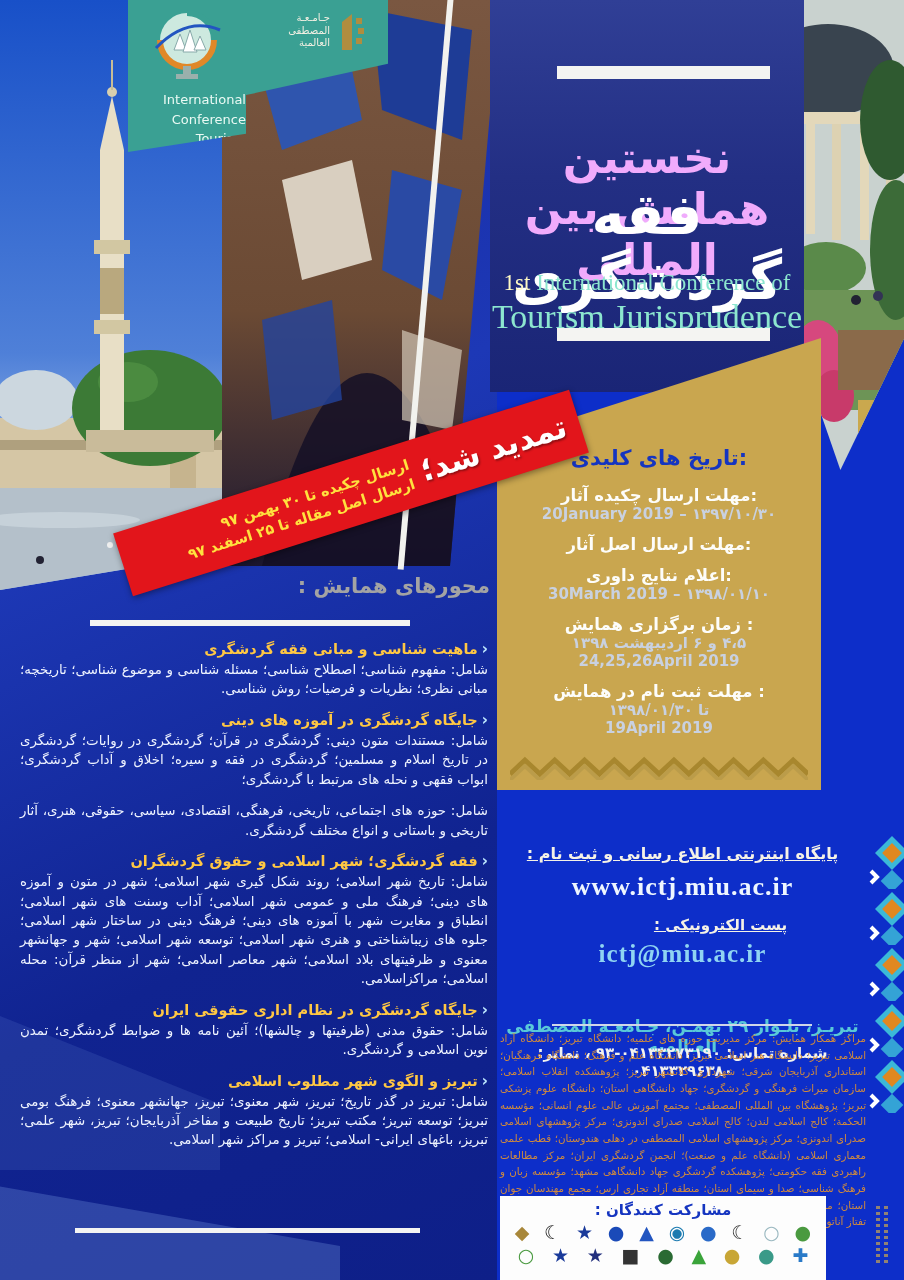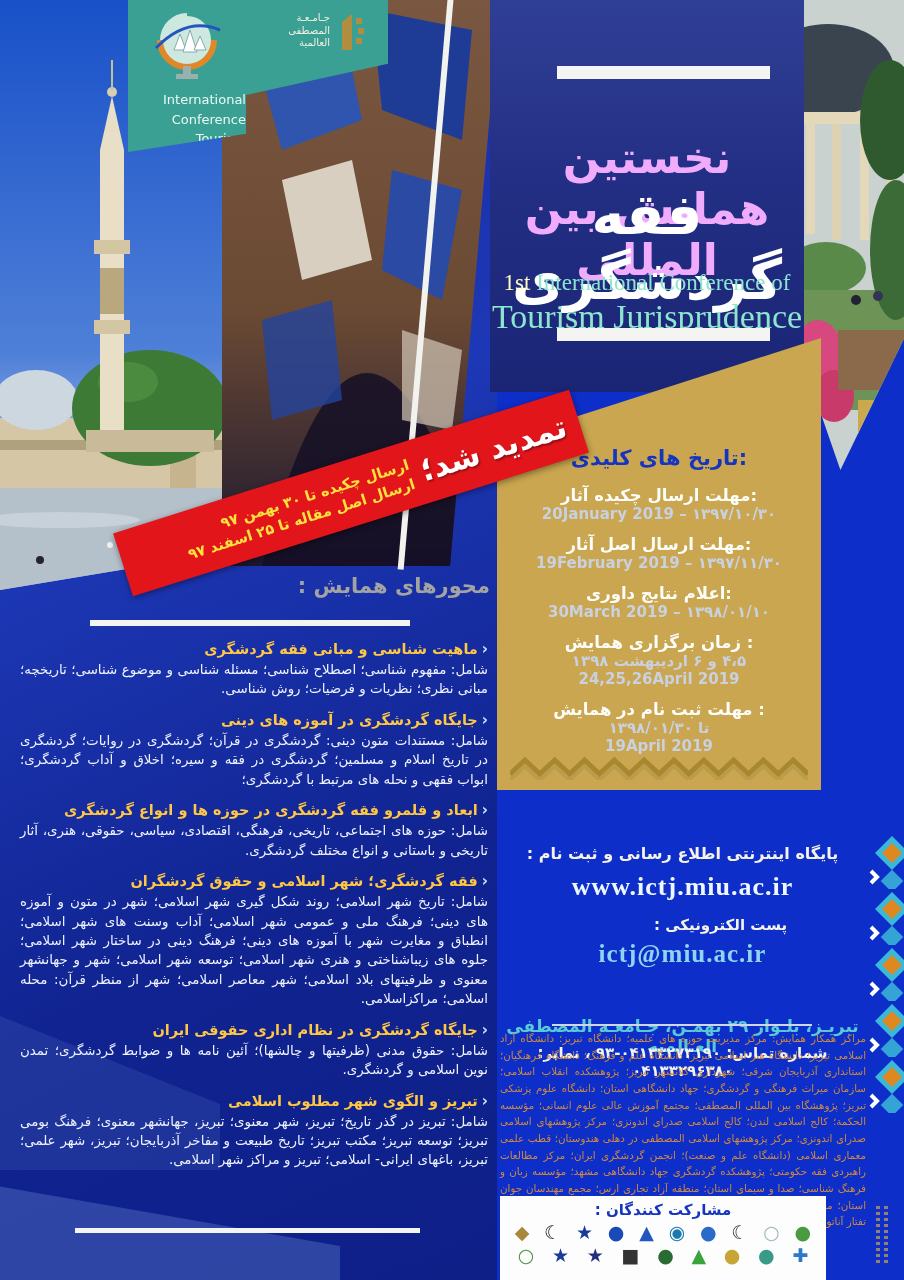--- a/index.html
+++ b/index.html
@@ -35,21 +35,21 @@
   .banner-head{color:#ffffff;font-size:31px;font-weight:bold;margin-right:14px;white-space:nowrap;
     text-shadow:1px 2px 2px rgba(0,0,0,.35);}
   
   .gold-box{left:497px;top:338px;width:324px;height:452px;background:#c9a64f;
     clip-path:polygon(0 23%,100% 0,100% 100%,0 100%);}
   .kd-head{color:#1535c0;font-size:21px;font-weight:bold;}
   .kd-label{color:#fdfdfa;font-size:16.5px;font-weight:bold;}
   .kd-value{color:#c9d1e0;font-size:15px;font-weight:bold;direction:rtl;}
   .kd-item{margin-bottom:12px;}
   
-  .c-label{color:#f5f2e6;font-size:16px;font-weight:bold;}
+  .c-label{color:#f5f2e6;font-size:16px;font-weight:bold;text-decoration:underline;}
   .website{color:#eef6ff;font-size:26px;font-weight:bold;font-family:"Liberation Serif",serif;letter-spacing:1px;}
   .email{color:#8fd4f2;font-size:25px;font-weight:bold;font-family:"Liberation Serif",serif;letter-spacing:1px;}
   .address{color:#59c9d8;font-size:17px;font-weight:bold;}
   .phone{color:#f2f2ee;font-size:15px;font-weight:bold;direction:rtl;}
   .note{color:#cf8a3e;font-size:10.3px;line-height:1.62;text-align:justify;direction:rtl;}
   
   .party-box{left:500px;top:1152px;width:326px;height:102px;background:#fdfdfd;}
   .party-head{color:#1535c0;font-size:15px;font-weight:bold;margin-top:5px;}
   .logo-row{display:flex;justify-content:space-evenly;align-items:center;margin-top:4px;}
   .logo-glyph{font-size:19px;line-height:1;}
@@ -192,21 +192,20 @@
 
   <div class="abs gold-box">
     <div class="ctr" style="padding-top:64px;">
       <div class="kd-head" style="margin-bottom:16px;">تاریخ های کلیدی:</div>
       <div class="kd-item">
         <div class="kd-label">مهلت ارسال چکیده آثار:</div>
         <div class="kd-value">۱۳۹۷/۱۰/۳۰ – 20January 2019</div>
       </div>
       <div class="kd-item">
         <div class="kd-label">مهلت ارسال اصل آثار:</div>
-        <div class="kd-value">۱۳۹۷/۱۱/۳۰ – 19February 2019</div>
       </div>
       <div class="kd-item">
         <div class="kd-label">اعلام نتایج داوری:</div>
         <div class="kd-value">۱۳۹۸/۰۱/۱۰ – 30March 2019</div>
       </div>
       <div class="kd-item">
         <div class="kd-label">زمان برگزاری همایش :</div>
         <div class="kd-value">۴،۵ و ۶ اردیبهشت ۱۳۹۸</div>
         <div class="kd-value">24,25,26April 2019</div>
       </div>
@@ -273,21 +272,20 @@
   <div class="abs rtl" style="left:20px;top:640px;width:468px;">
     <div class="topic">
       <div class="topic-title"><span class="chev">‹</span><span>ماهیت شناسی و مبانی فقه گردشگری</span></div>
       <div class="topic-desc">شامل: مفهوم شناسی؛ اصطلاح شناسی؛ مسئله شناسی و موضوع شناسی؛ تاریخچه؛ مبانی نظری؛ نظریات و فرضیات؛ روش شناسی.</div>
     </div>
     <div class="topic">
       <div class="topic-title"><span class="chev">‹</span><span>جایگاه گردشگری در آموزه های دینی</span></div>
       <div class="topic-desc">شامل: مستندات متون دینی: گردشگری در قرآن؛ گردشگری در روایات؛ گردشگری در تاریخ اسلام و مسلمین؛ گردشگری در فقه و سیره؛ اخلاق و آداب گردشگری؛ ابواب فقهی و نحله های مرتبط با گردشگری؛</div>
     </div>
     <div class="topic">
-      <div class="topic-title"><span class="chev">‹</span><span>ابعاد و قلمرو فقه گردشگری در حوزه ها و انواع گردشگری</span></div>
       <div class="topic-desc">شامل: حوزه های اجتماعی، تاریخی، فرهنگی، اقتصادی، سیاسی، حقوقی، هنری، آثار تاریخی و باستانی و انواع مختلف گردشگری.</div>
     </div>
     <div class="topic">
       <div class="topic-title"><span class="chev">‹</span><span>فقه گردشگری؛ شهر اسلامی و حقوق گردشگران</span></div>
       <div class="topic-desc">شامل: تاریخ شهر اسلامی؛ روند شکل گیری شهر اسلامی؛ شهر در متون و آموزه های دینی؛ فرهنگ ملی و عمومی شهر اسلامی؛ آداب وسنت های شهر اسلامی؛ انطباق و مغایرت شهر با آموزه های دینی؛ فرهنگ دینی در ساختار شهر اسلامی؛ جلوه های زیباشناختی و هنری شهر اسلامی؛ توسعه شهر اسلامی؛ شهر و جهانشهر معنوی و ظرفیتهای بلاد اسلامی؛ شهر معاصر اسلامی؛ شهر از منظر قرآن: محله اسلامی؛ مراکزاسلامی.</div>
     </div>
     <div class="topic">
       <div class="topic-title"><span class="chev">‹</span><span>جایگاه گردشگری در نظام اداری حقوقی ایران</span></div>
       <div class="topic-desc">شامل: حقوق مدنی (ظرفیتها و چالشها)؛ آئین نامه ها و ضوابط گردشگری؛ تمدن نوین اسلامی و گردشگری.</div>
     </div>

